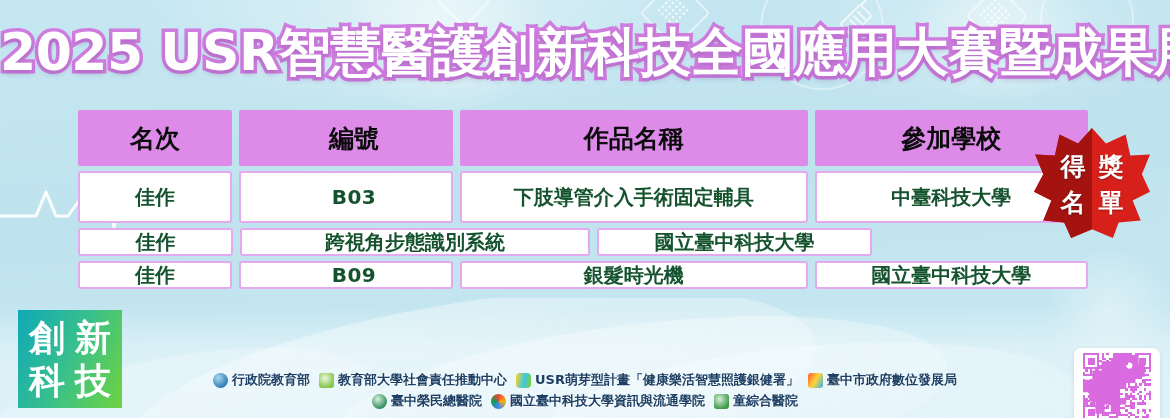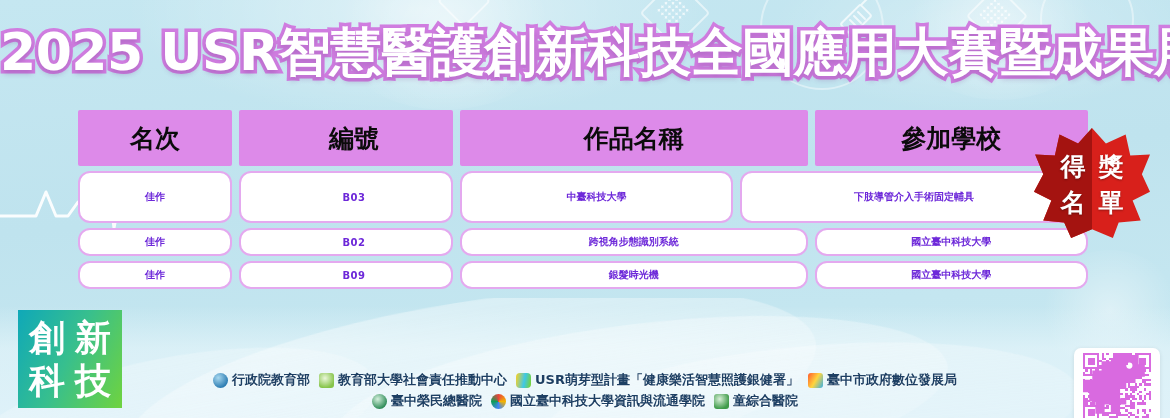--- a/index.html
+++ b/index.html
@@ -64,22 +64,22 @@
     box-sizing:border-box;
     display:flex;align-items:center;justify-content:center;
     text-align:left;font-weight:bold;color:#111;
     font-family:"DejaVu Sans","Liberation Sans",sans-serif;
   }
   .head .cell{
     background:#dd8ae9;height:56px;font-size:25px;color:#0b0b0b;
     border-radius:2px;
   }
   .body-row .cell{
-    background:#ffffff;border:2px solid #e4a9ef;border-radius:12px;
-    font-size:10px;color:#6d28d9;
+    background:#ffffff;border:2px solid #e4a9ef;border-radius:3px;
+    font-size:20px;color:#14532d;
   }
   .r1 .cell{height:52px;}
   .r2 .cell,.r3 .cell{height:28px;}
   .body-row{margin-top:5px;}
   .c-rank{width:155px;}
   .c-code{width:215px;padding-left:16px;}
   .c-name{width:350px;}
   .c-school{width:275px;}
   .code-txt{font-size:17px;letter-spacing:.5px;}
 
@@ -209,27 +209,26 @@
     <div class="trow head">
       <div class="cell c-rank">名次</div>
       <div class="cell c-code">編號</div>
       <div class="cell c-name">作品名稱</div>
       <div class="cell c-school">參加學校</div>
     </div>
 
     <div class="trow body-row r1">
       <div class="cell c-rank">佳作</div>
       <div class="cell c-code code-txt">B03</div>
+      <div class="cell c-name">下肢導管介入手術固定輔具</div>
       <div class="cell c-school">中臺科技大學</div>
-      <div class="cell c-name">下肢導管介入手術固定輔具</div>
     </div>
 
     <div class="trow body-row r2">
       <div class="cell c-rank">佳作</div>
-      <div class="cell c-code code-txt">B02</div>
       <div class="cell c-name">跨視角步態識別系統</div>
       <div class="cell c-school">國立臺中科技大學</div>
     </div>
 
     <div class="trow body-row r3">
       <div class="cell c-rank">佳作</div>
       <div class="cell c-code code-txt">B09</div>
       <div class="cell c-name">銀髮時光機</div>
       <div class="cell c-school">國立臺中科技大學</div>
     </div>

